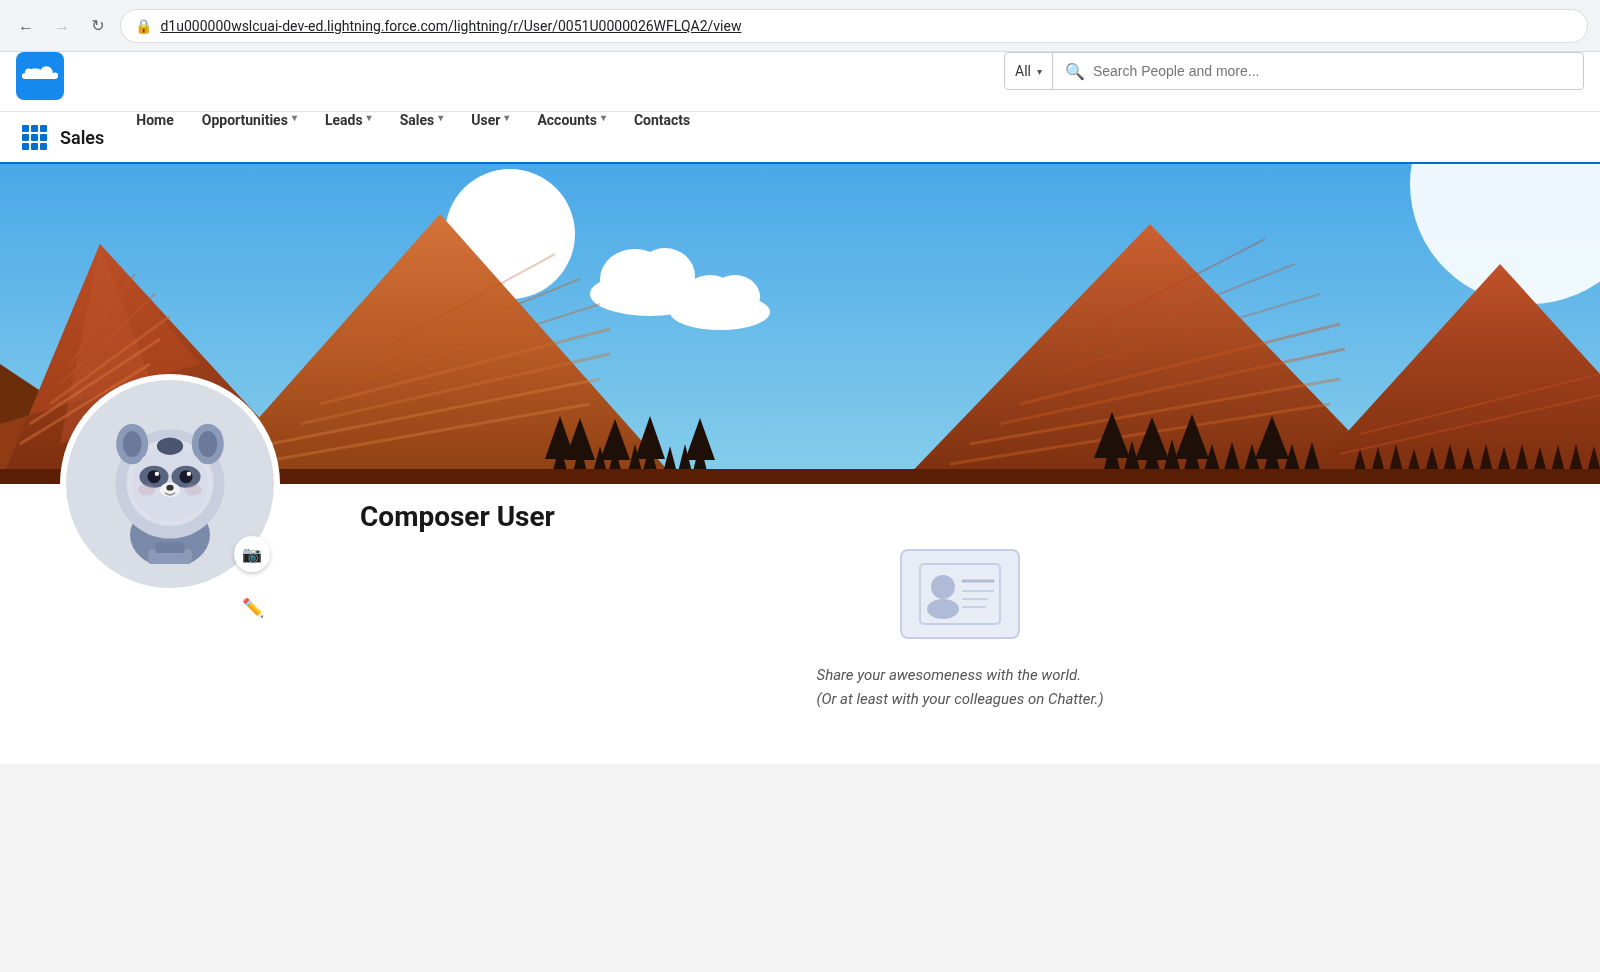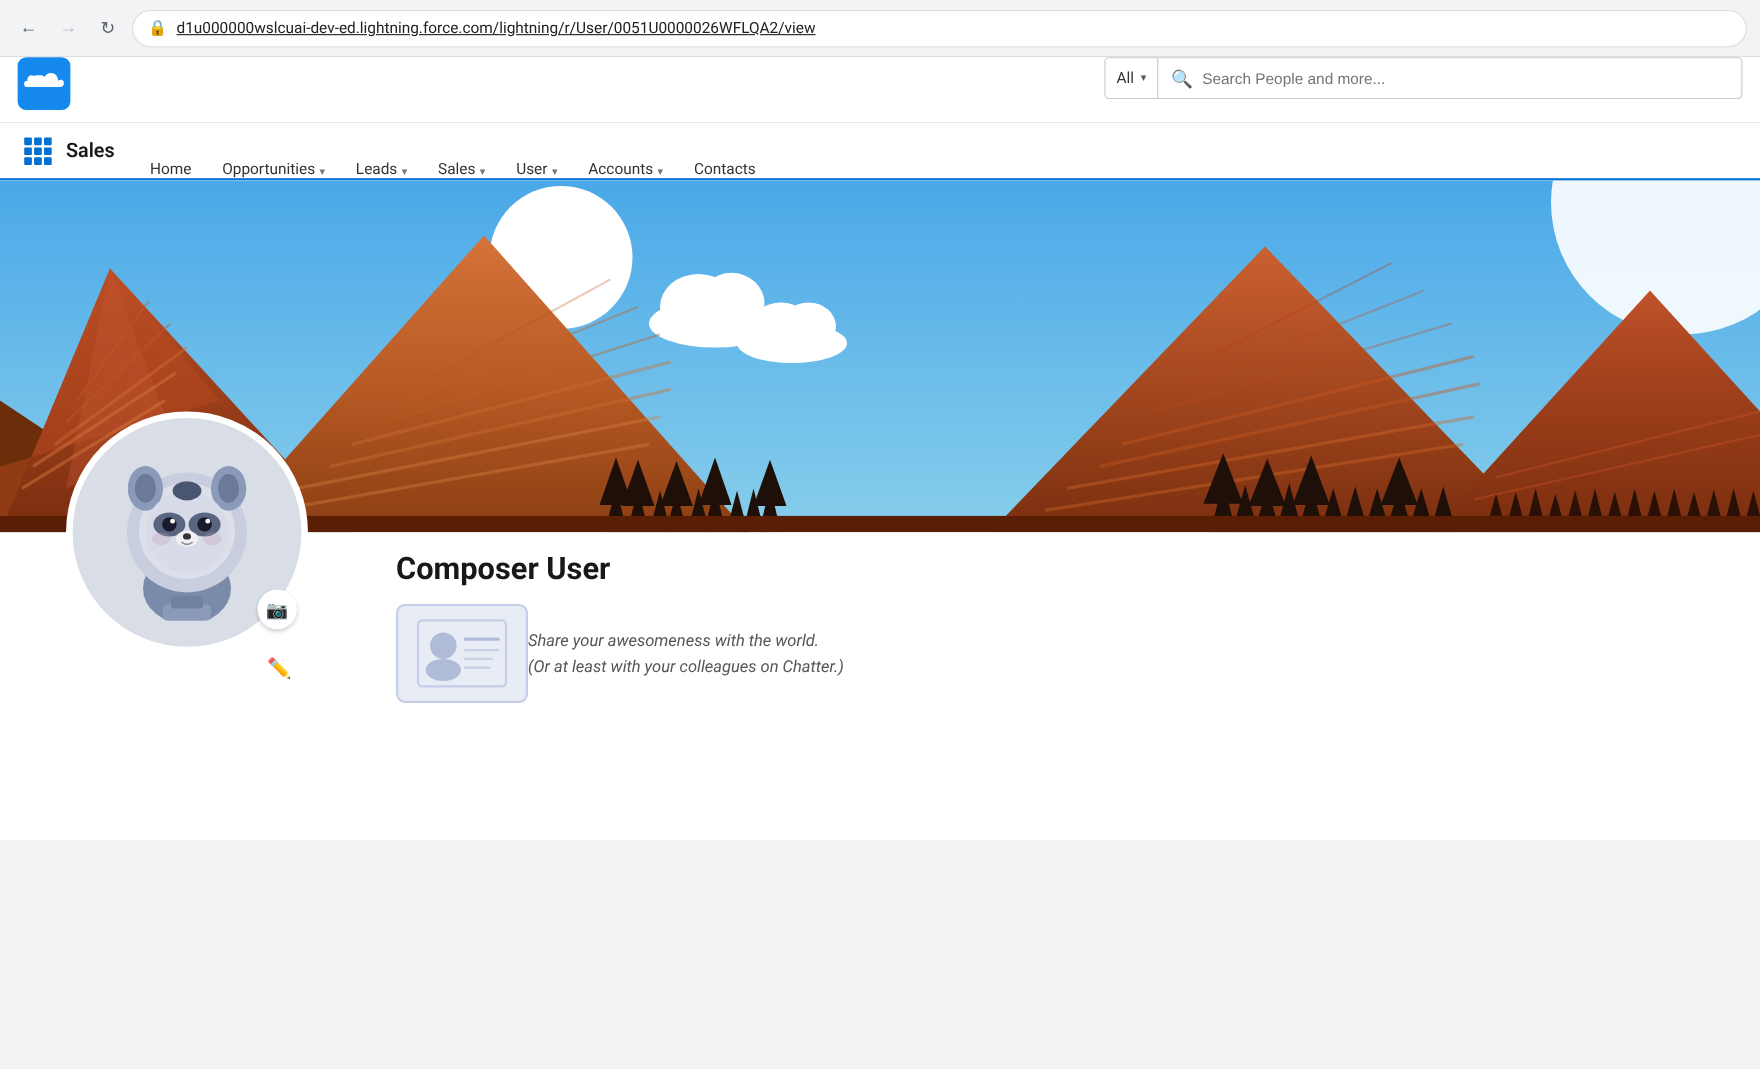--- a/index.html
+++ b/index.html
@@ -129,31 +129,32 @@
     }
     .sf-app-name {
       font-size: 18px;
       font-weight: 600;
       color: #181818;
       margin-right: 16px;
       white-space: nowrap;
     }
     .sf-nav-item {
       display: flex;
-      align-items: flex-end;
+      align-items: flex-start;
       gap: 4px;
       padding: 0 12px;
       height: 52px;
       font-size: 14px;
       color: #333;
       cursor: pointer;
       white-space: nowrap;
       text-decoration: none;
       border-bottom: 2px solid transparent;
       margin-bottom: -2px;
+      font-weight: bold;
     }
     .sf-nav-item .nav-chevron { font-size: 10px; color: #777; }
 
     
     .sf-profile-banner {
       position: relative;
       height: 320px;
       overflow: hidden;
     }
     .sf-banner-bg {
@@ -227,21 +228,23 @@
     .sf-user-name {
       font-size: 28px;
       font-weight: 700;
       color: #181818;
       margin-bottom: 16px;
     }
 
     .sf-chatter-section {
       display: flex;
       align-items: center;
+      gap: 24px;
       margin-top: 16px;
+      flex-direction: column;
     }
 
     .sf-contact-card-icon {
       width: 120px; height: 90px;
       background: #e8ecf5;
       border-radius: 8px;
       border: 2px solid #c5cde8;
       display: flex;
       align-items: center;
       justify-content: center;

